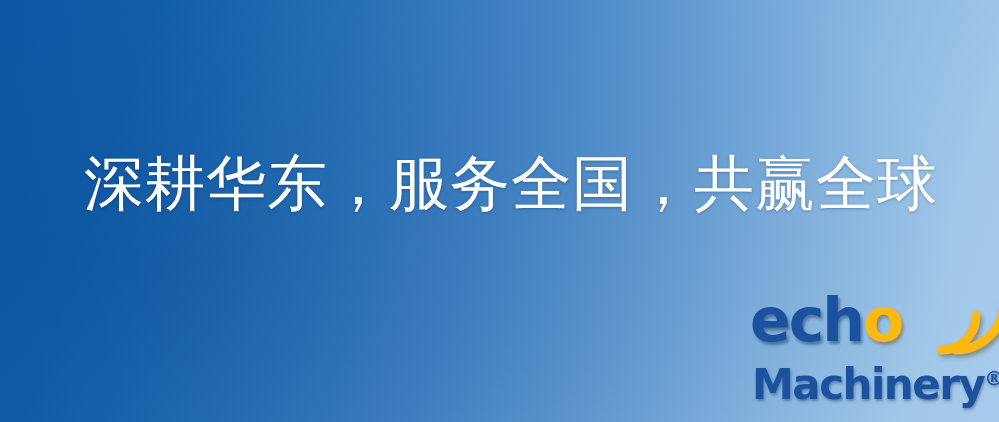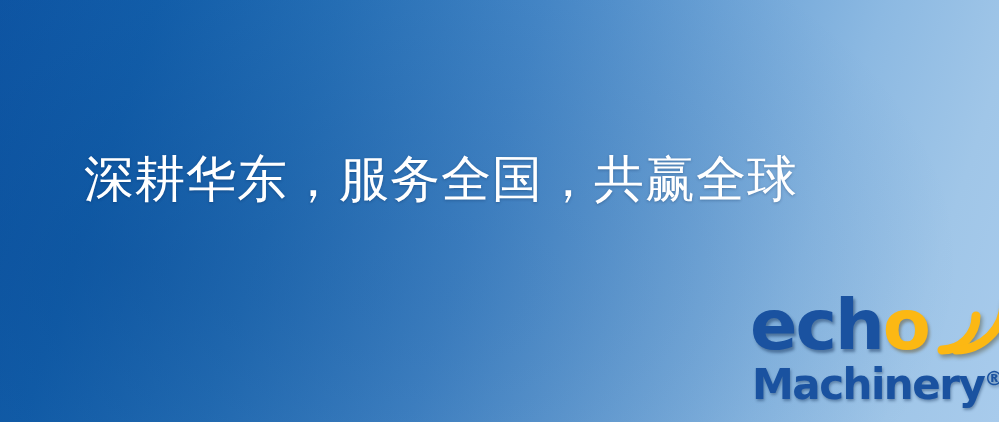--- a/index.html
+++ b/index.html
@@ -40,21 +40,21 @@
   }
 
   .layer { position: relative; z-index: 2; }
 
   
   #headline {
     position: absolute;
     left: 84px;
     top: 152px;
     font-family: Liberation Serif, serif;
-    font-size: 50px;
+    font-size: 60px;
     line-height: 1.08;
     color: #ffffff;
     letter-spacing: 1px;
     white-space: nowrap;
     text-shadow: 0 1px 3px rgba(0, 30, 70, 0.30);
   }
 
   
   #subtitle {
     position: absolute;
@@ -81,21 +81,21 @@
   #logo-echo-row {
     position: relative;
     height: 76px;
   }
 
   #logo-echo {
     position: absolute;
     left: 2px;
     top: -6px;
     font-family: "DejaVu Sans", "Liberation Sans", sans-serif;
-    font-size: 70px;
+    font-size: 60px;
     font-weight: bold;
     line-height: 1;
     letter-spacing: -2px;
     color: #1a52a0;
     text-shadow: 2px 3px 3px rgba(10, 40, 80, 0.45);
     text-align: right;
   }
   #logo-echo .o-gold {
     color: #fcb813;
     text-shadow: 2px 3px 3px rgba(90, 60, 0, 0.40);

